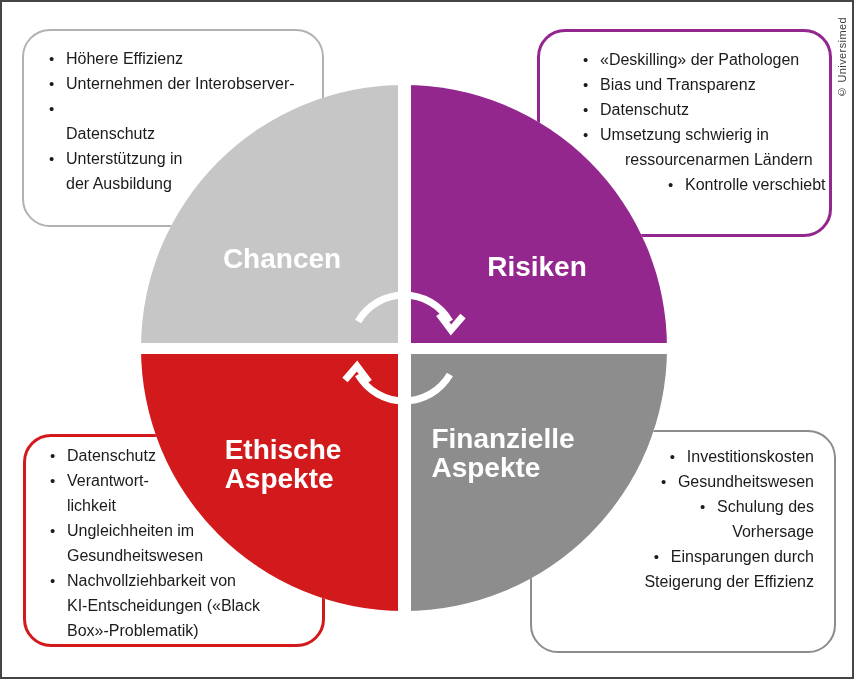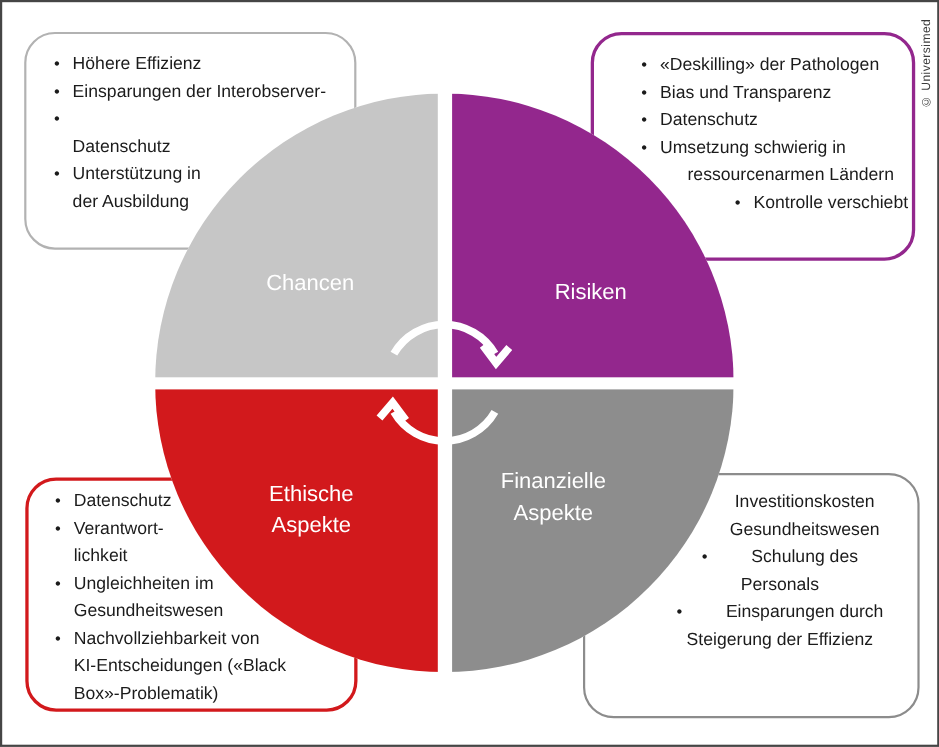--- a/index.html
+++ b/index.html
@@ -14,34 +14,34 @@
     position:absolute; background:#fff; border-radius:28px; z-index:1;
     font-size:16px; line-height:25px;
   }
   .box-chancen     { left:20px;  top:27px;  width:302px; height:198px; border:2px solid; padding:15px 8px 0 25px; }
   .box-risiken     { left:535px; top:27px;  width:295px; height:208px; border:3px solid; padding:15px 8px 0 43px; }
   .box-ethische    { left:21px;  top:432px; width:302px; height:213px; border:3px solid; padding:6px 8px 0 24px; }
   .box-finanzielle { left:528px; top:428px; width:306px; height:223px; border:2px solid; padding:12px 20px 0 72px; }
   .line { display:flex; white-space:nowrap; }
   .bullet { flex:none; width:17px; font-size:15px; }
   .hang .cont { padding-left:17px; }
-  .centered .line { justify-content:center;gap:28px; }
+  .centered .line { justify-content:flex-end; }
   
   .circle {
     position:absolute; left:139px; top:83px; width:526px; height:526px;
     border-radius:50%; overflow:hidden; background:#fff; z-index:2;
     display:grid; grid-template-columns:calc(50% - 6.5px) calc(50% - 6.5px);
     grid-template-rows:calc(50% - 5.5px) calc(50% - 5.5px);
     column-gap:13px; row-gap:11px;
   }
   .quad { width:100%; height:100%; }
   
   .qlabel {
-    position:absolute; z-index:3; color:#fff; font-weight:normal; font-size:20px;
-    line-height:29px; text-align:center; transform:translate(-50%,-50%);
+    position:absolute; z-index:3; color:#fff; font-weight:bold; font-size:28px;
+    line-height:29px; text-align:left; transform:translate(-50%,-50%);
     white-space:pre-line;
   }
   .qlabel-chancen     { left:280px; top:256px; }
   .qlabel-risiken     { left:535px; top:264px; }
   .qlabel-ethische    { left:281px; top:462px; }
   .qlabel-finanzielle { left:501px; top:451px; }
   
   .cycle { position:absolute; left:322px; top:266px; width:160px; height:160px; z-index:3; }
   
   .copyright {
@@ -55,21 +55,21 @@
 
 <div class="stage">
 
   <div class="box box-chancen hang" style="border-color: rgb(178, 178, 178);">
       <div class="line">
         <span class="bullet">•</span>
         <span>Höhere Effizienz</span>
       </div>
       <div class="line">
         <span class="bullet">•</span>
-        <span>Einsparungen der Interobserver-</span>
+        <span>Unternehmen der Interobserver-</span>
       </div>
       <div class="line">
         <span class="bullet">•</span>
       </div>
       <div class="line cont">
         <span>Datenschutz</span>
       </div>
       <div class="line">
         <span class="bullet">•</span>
         <span>Unterstützung in</span>
@@ -143,21 +143,21 @@
       </div>
       <div class="line">
         <span class="bullet">•</span>
         <span>Gesundheitswesen</span>
       </div>
       <div class="line">
         <span class="bullet">•</span>
         <span>Schulung des</span>
       </div>
       <div class="line cont">
-        <span>Personals</span>
+        <span>Vorhersage</span>
       </div>
       <div class="line">
         <span class="bullet">•</span>
         <span>Einsparungen durch</span>
       </div>
       <div class="line cont">
         <span>Steigerung der Effizienz</span>
       </div>
     </div>
 

